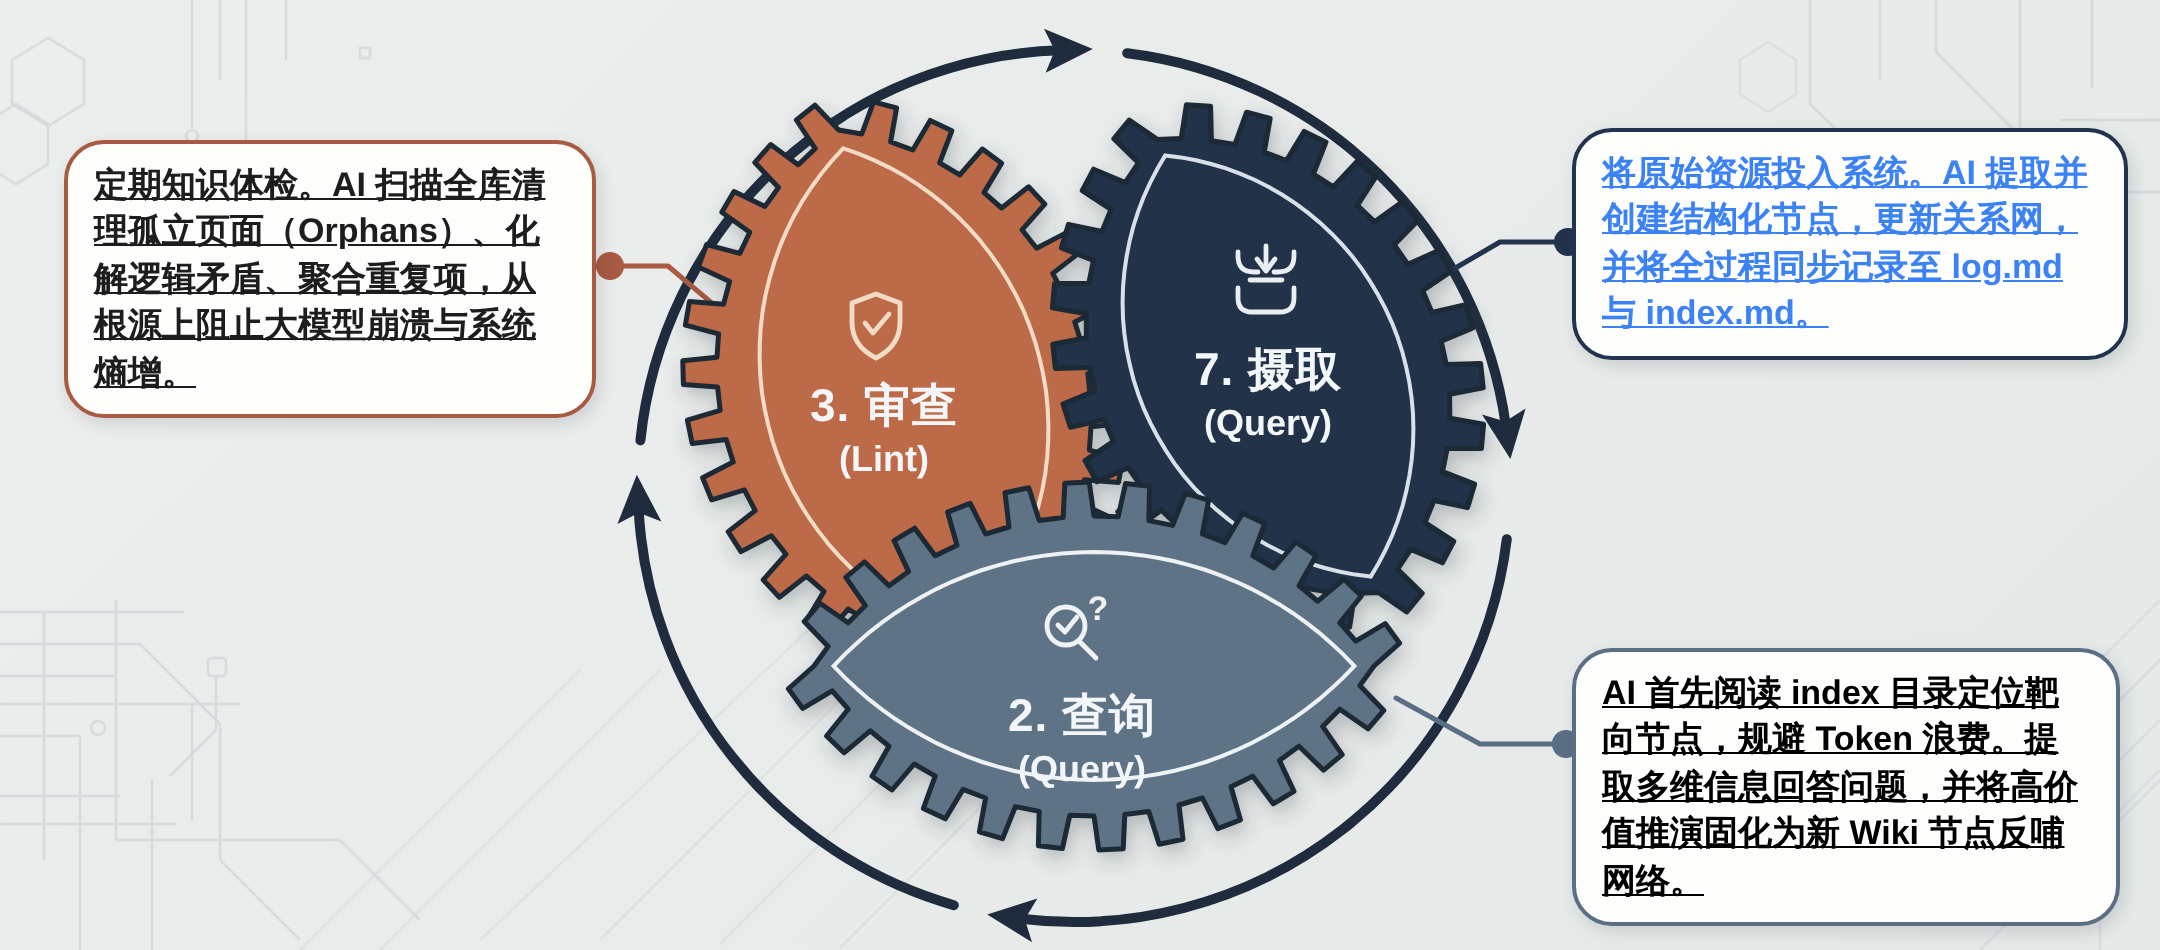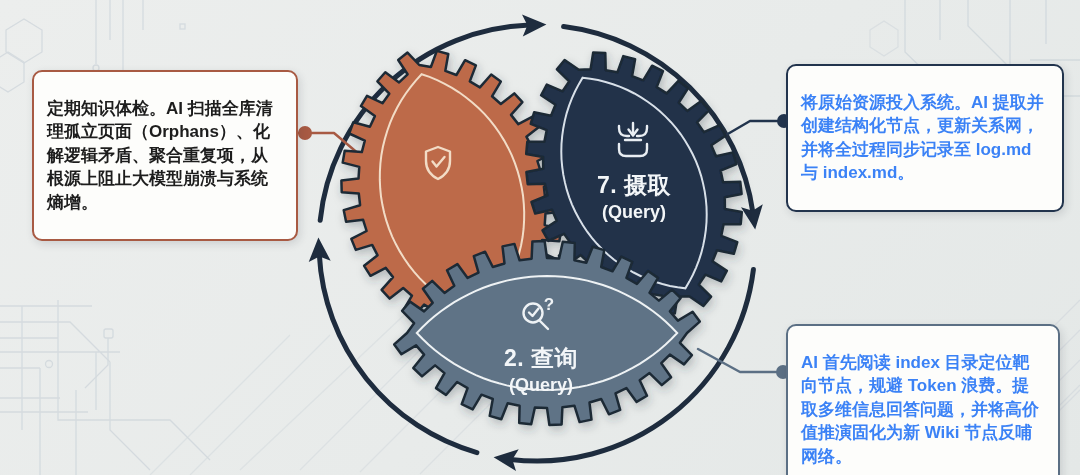--- a/index.html
+++ b/index.html
@@ -3,23 +3,23 @@
 <meta charset="utf-8">
 <style>
   html,body{margin:0;padding:0;background:#dfe2e2;}
   .stage{
     position:relative;width:1080px;height:475px;overflow:hidden;
     font-family:"Liberation Sans","DejaVu Sans",sans-serif;
     background:linear-gradient(135deg,#eceeed 0%,#e8ebea 55%,#e4e8e7 100%);
   }
   .stage > svg{position:absolute;left:0;top:0;}
   .callout{
-    position:absolute;background:#fdfdfb;border:2.5px solid #444;border-radius:10px;
-    padding:25px 13px;font-size:17px;font-weight:700;line-height:1.38;color:#1d1d1d;
-    box-shadow:2px 3px 8px rgba(40,50,60,.15);box-sizing:border-box;
+    position:absolute;background:#fdfdfb;border:2.5px solid #444;border-radius:20px;
+    padding:9px 13px;font-size:17px;font-weight:700;line-height:1.38;color:#1d1d1d;
+    box-shadow:2px 3px 8px rgba(40,50,60,.15);box-sizing:border-box;text-decoration:underline;
   }
   .callout p{margin:0;}
   .callout-lint{left:32px;top:70px;width:266px;}
   .callout-ingest{left:786px;top:64px;width:278px;}
   .callout-query{left:786px;top:324px;width:274px;}
   .gear-label{
     position:absolute;transform:translate(-50%,-50%);text-align:center;
     color:#f3f6f8;white-space:nowrap;pointer-events:none;
   }
   .g-title{font-size:23px;font-weight:700;letter-spacing:.5px;}
@@ -119,28 +119,32 @@
         <path d="M -7,-5.5 L -3.5,-2 L 2.5,-9.5"></path>
         <text x="13" y="-8" fill="#eef2f5" stroke="none" font-size="17" font-weight="bold" text-anchor="middle">?</text>
       </g>
     </g>
   </svg>
 
   <div class="gear-label" style="left:634px;top:196px">
     <div class="g-title">7. 摄取</div>
     <div class="g-sub">(Query)</div>
   </div>
+  <div class="gear-label" style="left:442px;top:214px">
+    <div class="g-title">3. 审查</div>
+    <div class="g-sub">(Lint)</div>
+  </div>
   <div class="gear-label" style="left:541px;top:369px">
     <div class="g-title">2. 查询</div>
     <div class="g-sub">(Query)</div>
   </div>
 
   <div class="callout callout-lint" style="border-color: rgb(168, 90, 67); background: rgb(253, 253, 251); color: rgb(29, 29, 29);">
     <p>定期知识体检。AI 扫描全库清理孤立页面（Orphans）、化解逻辑矛盾、聚合重复项，从根源上阻止大模型崩溃与系统熵增。</p>
   </div>
   <div class="callout callout-ingest" style="border-color: rgb(34, 52, 77); background: rgb(253, 253, 251); color: #3b82f6;">
     <p>将原始资源投入系统。AI 提取并创建结构化节点，更新关系网，并将全过程同步记录至 log.md 与 index.md。</p>
   </div>
-  <div class="callout callout-query" style="border-color: rgb(91, 111, 132); background: rgb(253, 253, 251); color: #3b82f6;">
+  <div class="callout callout-query" style="border-color: rgb(91, 111, 132); background: rgb(253, 253, 251); color: #000000;">
     <p>AI 首先阅读 index 目录定位靶向节点，规避 Token 浪费。提取多维信息回答问题，并将高价值推演固化为新 Wiki 节点反哺网络。</p>
   </div>
 
 </div>
 
 </body></html>

